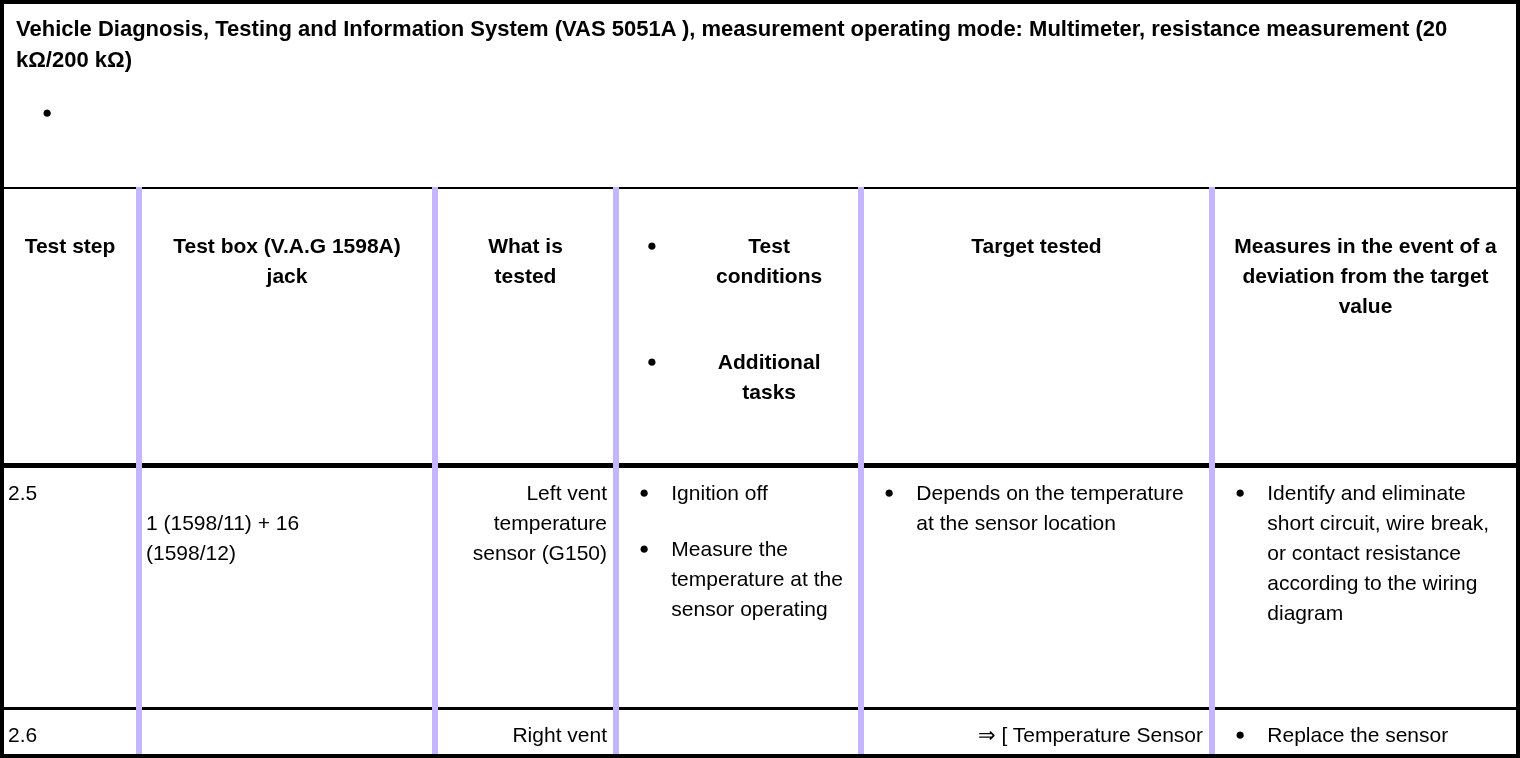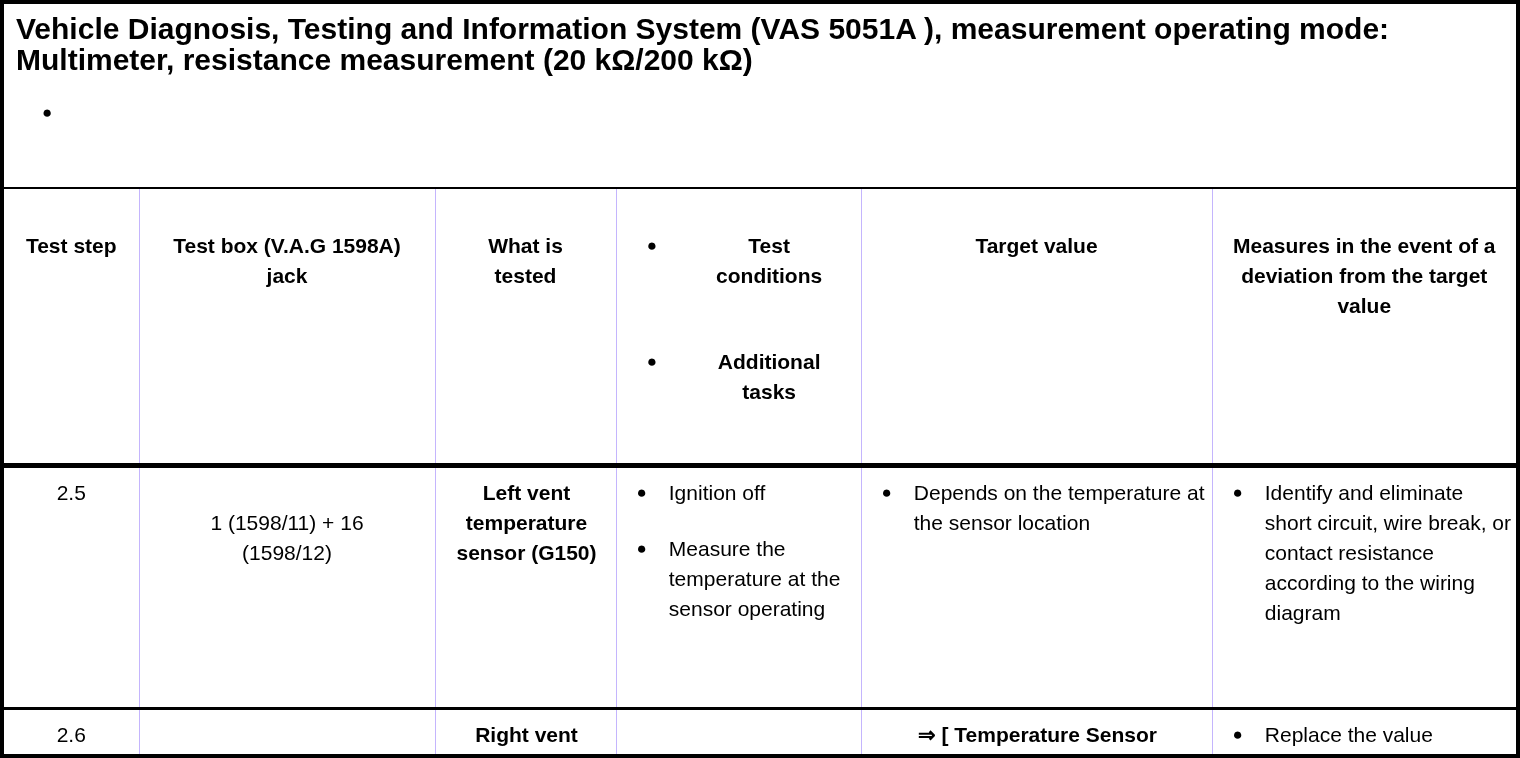--- a/index.html
+++ b/index.html
@@ -17,21 +17,21 @@
     background: #ffffff;
     overflow: hidden;
   }
 
   
   .top-block {
     height: 183px;
     padding: 9px 12px 0 12px;
   }
   .doc-title {
-    font-size: 30px;
+    font-size: 22px;
     font-weight: bold;
     line-height: 31px;
   }
   .top-bullet-row {
     display: flex;
     align-items: flex-start;
     margin-top: 23px;
     padding-left: 26px;
     font-size: 22px;
     font-weight: bold;
@@ -43,41 +43,41 @@
   table.test-table {
     width: 1512px;
     border-collapse: collapse;
     table-layout: fixed;
     border-top: 2px solid #000000;
   }
   td, th {
     vertical-align: top;
     font-size: 21px;
     line-height: 30px;
-    border-left: 1px solid #c4b5fd;
+    border-left: 6px solid #c4b5fd;
     overflow: hidden;
   }
   td:first-child, th:first-child { border-left: none; }
 
   thead th {
     font-weight: bold;
     text-align: center;
     border-bottom: 5px solid #000000;
     height: 208px;
     padding: 12px 4px 0 4px;
     white-space: pre-line;
   }
   tr.row-a td { height: 243px; border-bottom: 3px solid #000000; }
   tr.row-b td { height: 100px; }
 
   td { padding: 10px 4px 0 4px; }
 
-  .center { text-align: center; }
+  .center { }
   .preline { white-space: pre-line; }
-  .left-pad { padding-left: 8px; padding-right: 6px; text-align: center; font-weight: bold; }
+  .left-pad { padding-left: 8px; padding-right: 6px; text-align: right; }
 
   
   .bullet { font-size: 17px; line-height: 30px; }
   .bullet-item {
     display: flex;
     align-items: flex-start;
     text-align: left;
     padding-left: 16px;
     margin-bottom: 26px;
   }
@@ -138,21 +138,21 @@
           <div class="hdr-bullet-item">
             <span class="bullet">●</span>
             <span class="bi-text">Test conditions</span>
           </div>
           <div class="hdr-bullet-item">
             <span class="bullet">●</span>
             <span class="bi-text">Additional tasks</span>
           </div>
         </th>
         <th>
-          <span>Target value</span>
+          <span>Target tested</span>
         </th>
         <th class="hdr-center-narrow">
           <span>Measures in the event of a deviation from the target value</span>
         </th>
       </tr>
     </thead>
     <tbody>
 
       <tr class="row-a">
         <td class="center">
@@ -200,19 +200,19 @@
         <td class="left-pad">
           <span>Right vent temperature sensor (G151)</span>
         </td>
         <td></td>
         <td class="left-pad">
           <span>⇒ [ Temperature Sensor Temperature-Dependent Resistance Values ]</span>
         </td>
         <td>
           <div class="bullet-item">
             <span class="bullet">●</span>
-            <span class="bi-text">Replace the value</span>
+            <span class="bi-text">Replace the sensor</span>
           </div>
         </td>
       </tr>
     </tbody>
   </table>
 </div>
 
 </body></html>

